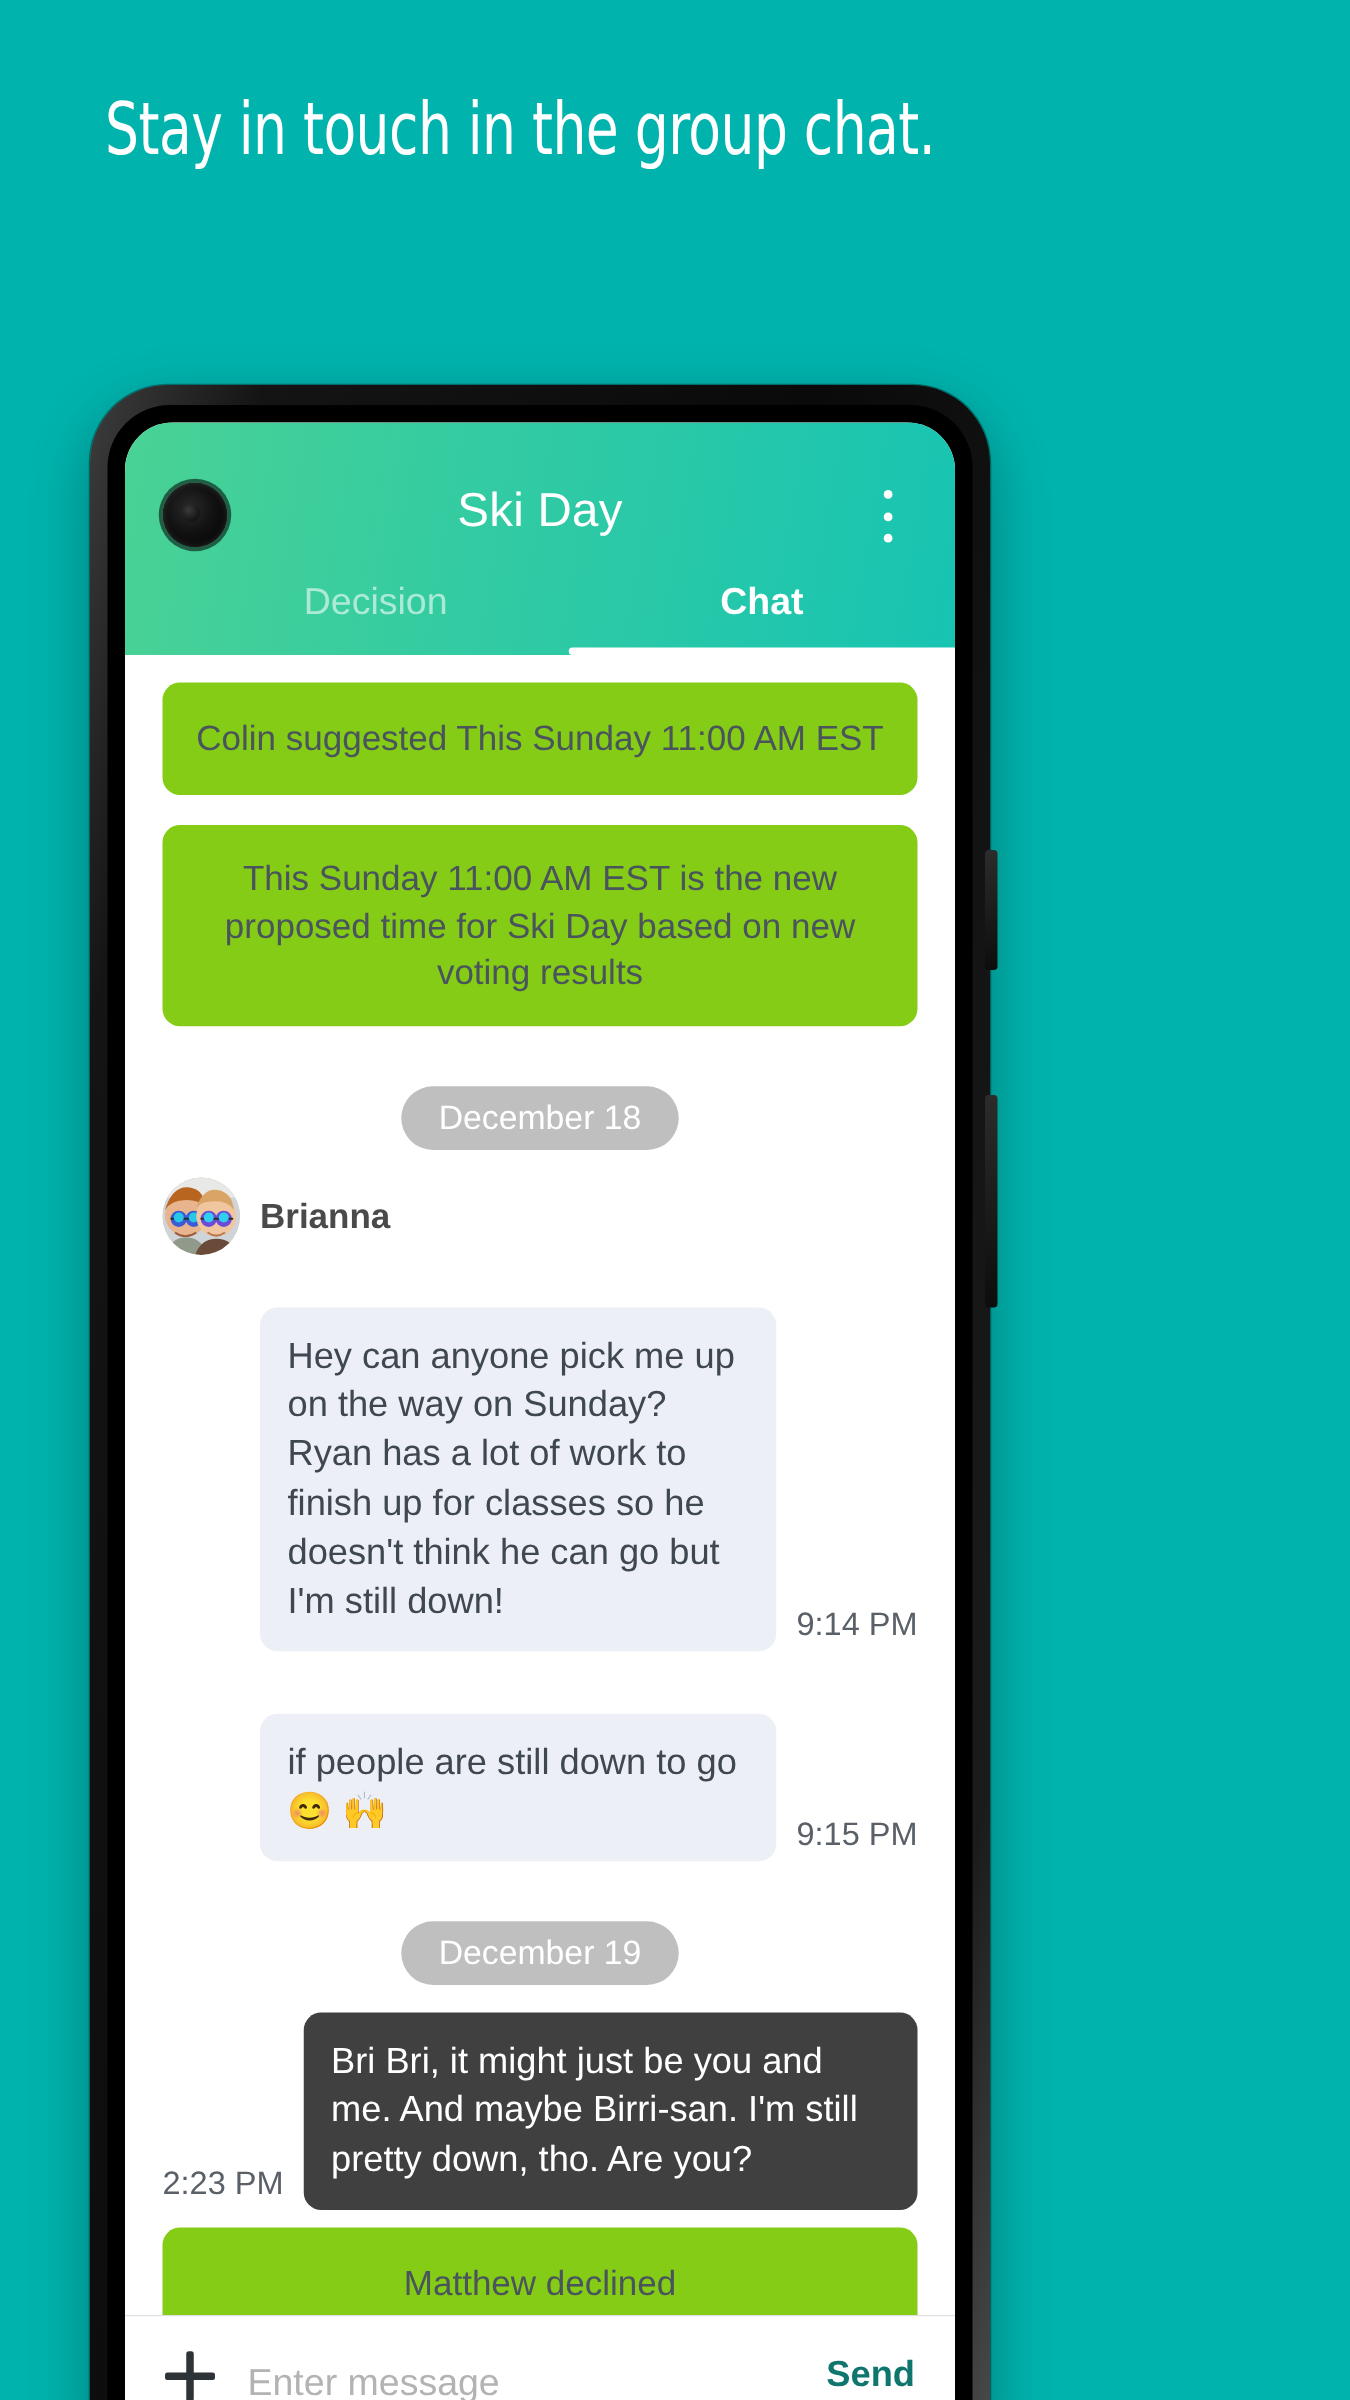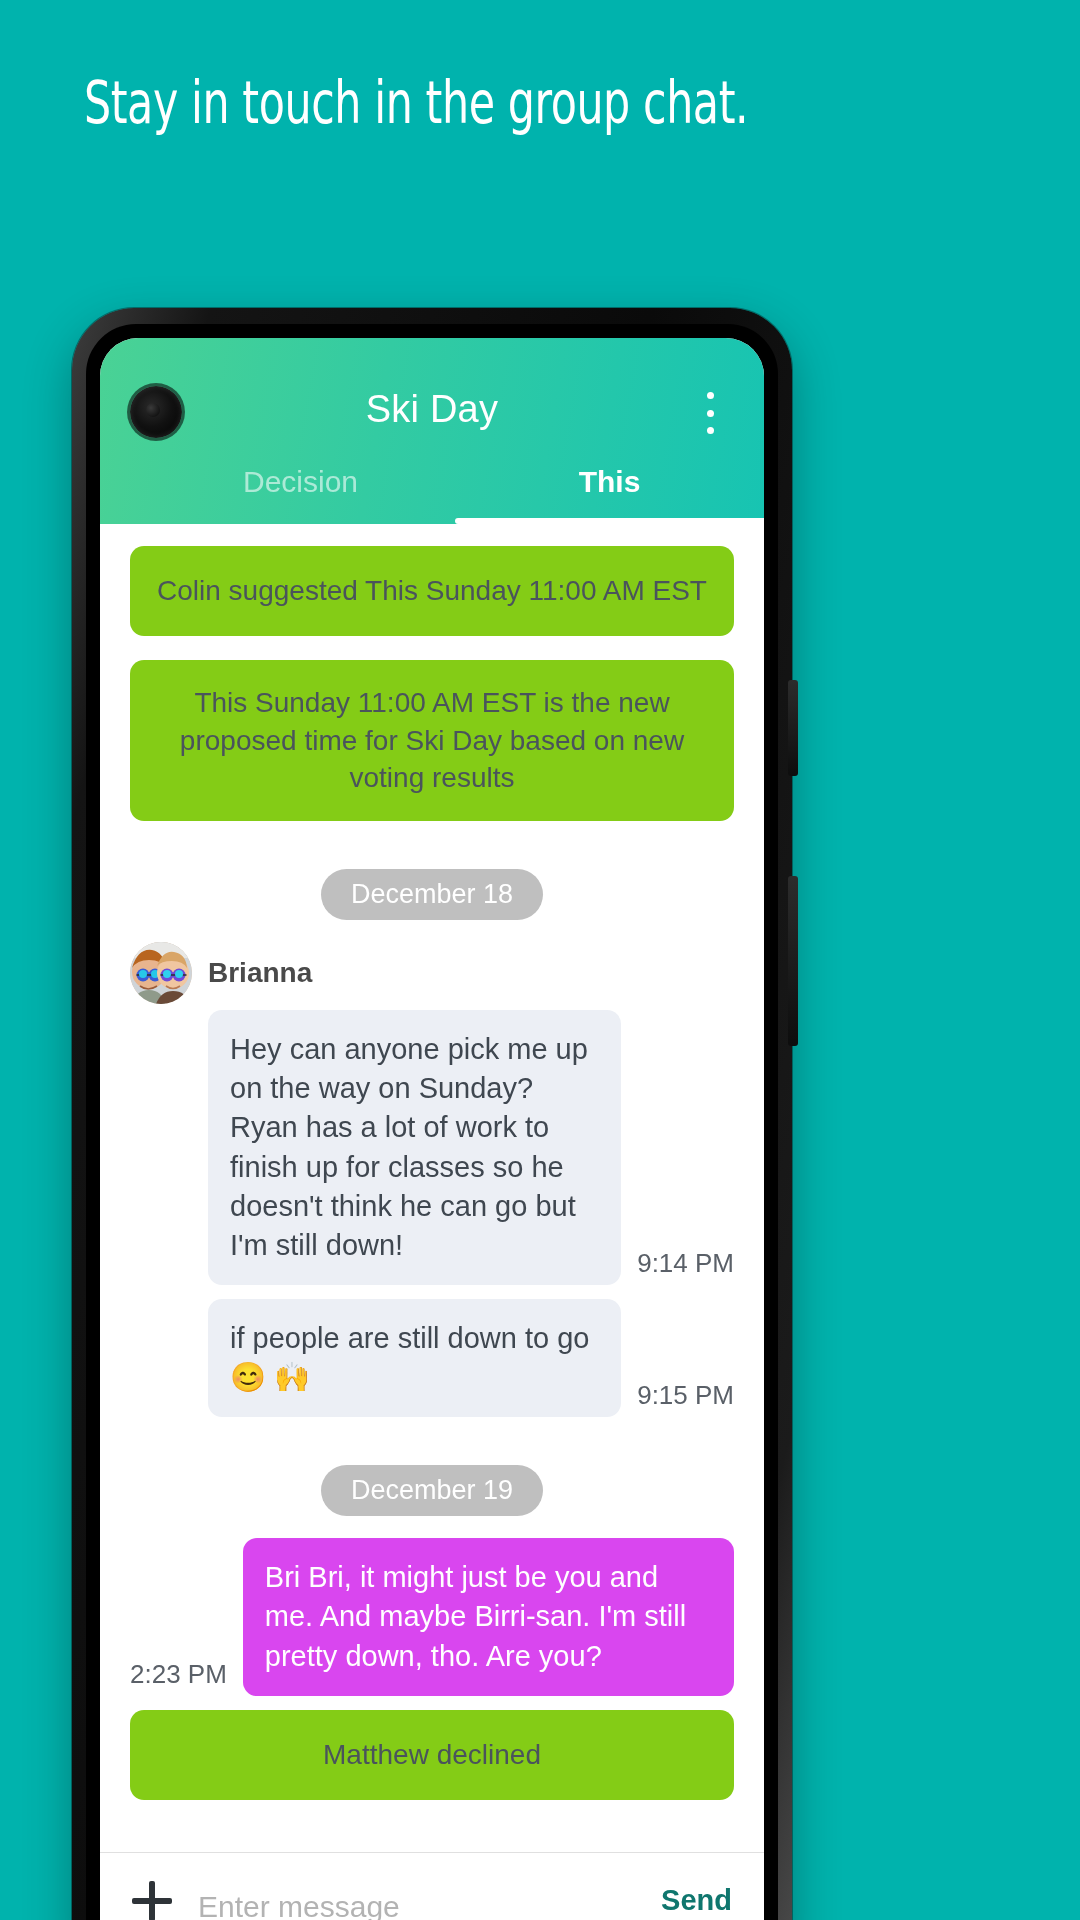--- a/index.html
+++ b/index.html
@@ -186,22 +186,22 @@
   .msg-row.incoming { padding-left:78px; justify-content:flex-start; }
   .msg-row.outgoing { justify-content:flex-end; }
 
   .bubble {
     border-radius:14px;
     font-size:29px;
     line-height:1.35;
     padding:20px 22px;
     max-width:452px;
   }
-  .bubble.incoming { background:#eceff5; color:#3f4750; }
-  .bubble.outgoing { background:#d946ef; color:#ffffff; max-width:500px; border-radius:14px; }
+  .bubble.incoming { background:#eceff5; color:#3f4750;margin-top:36px; }
+  .bubble.outgoing { background:#404040; color:#ffffff; max-width:500px; border-radius:14px; }
 
   .timestamp {
     font-size:26px;
     color:#5a6068;
     white-space:nowrap;
     padding-bottom:6px;
   }
 
   
   #input-bar {
@@ -262,21 +262,21 @@
         <div id="camera-hole"></div>
         <div id="app-title">Ski Day</div>
         <div id="overflow-menu">
           <span></span>
           <span></span>
           <span></span>
         </div>
 
         <div id="tabs">
           <div class="tab inactive">Decision</div>
-          <div class="tab active">This</div>
+          <div class="tab active">Chat</div>
         </div>
       </div>
 
       <div id="chat-body">
 
         <div class="system-banner">Colin suggested This Sunday 11:00 AM EST</div>
         <div class="system-banner multi">This Sunday 11:00 AM EST is the new proposed time for Ski Day based on new voting results</div>
 
         <div class="date-chip-row">
           <div class="date-chip">December 18</div>

